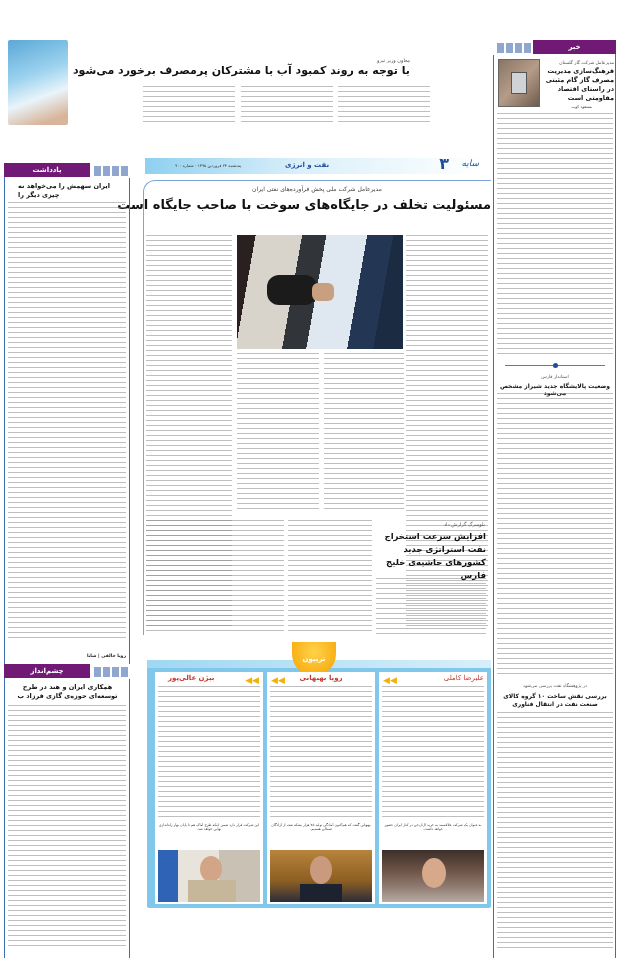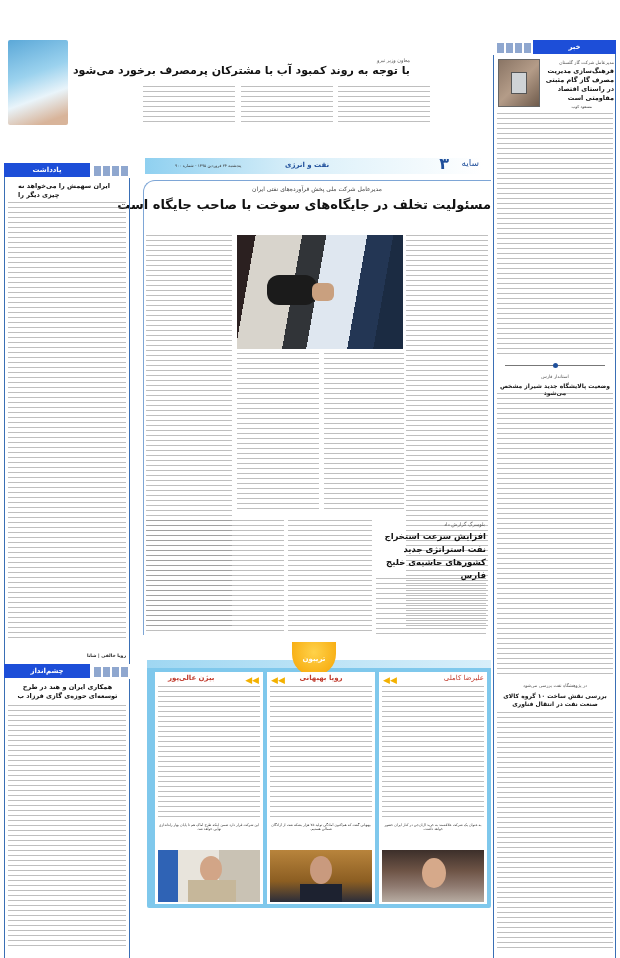--- a/index.html
+++ b/index.html
@@ -2,39 +2,39 @@
 <html><head>
 <meta charset="utf-8">
 <style>
 *{box-sizing:border-box;margin:0;padding:0}
 html,body{width:620px;height:958px;background:#fff;overflow:hidden}
 body{position:relative;font-family:"DejaVu Sans",sans-serif;direction:rtl;color:#222}
 .abs{position:absolute}
 .txt{font-size:3.6px;line-height:5.6px;color:#444;text-align:justify;overflow:hidden}
 .lines{background:repeating-linear-gradient(to bottom,#8a8a8a 0,#8a8a8a 1.2px,transparent 1.2px,transparent 5px);opacity:.55}
 .head{font-weight:bold;color:#111}
-.tag-bar{height:14px;background:#1d4ed8;color:#fff;font-size:7px;font-weight:bold;display:flex;align-items:center;justify-content:center}
+.tag-bar{height:14px;background:#701a75;color:#fff;font-size:7px;font-weight:bold;display:flex;align-items:center;justify-content:center}
 .sq{display:inline-block;width:7px;height:10px;margin-left:2px;background:#8fa7cf}
 .photo{overflow:hidden}
 .box{border:1px solid #7ea6d6;border-radius:8px}
 .sidebox{border:1px solid #3a6fb5}
 </style>
 </head>
 <body>
 
 <div class="abs photo" style="left:8px;top:40px;width:60px;height:85px;background:linear-gradient(160deg,#5ba8d8 0%,#9bd2ee 40%,#e9f4fa 65%,#d8b49a 90%);border-radius:2px"></div>
 <div class="abs" style="left:80px;top:57px;width:330px;font-size:5px;color:#555">معاون وزیر نیرو</div>
 <div class="abs head" style="left:80px;top:64px;width:330px;font-size:11px;white-space:nowrap">با توجه به روند کمبود آب با مشترکان پرمصرف برخورد می‌شود</div>
 <div class="abs txt lines" style="left:338px;top:86px;width:92px;height:38px"></div>
 <div class="abs txt lines" style="left:241px;top:86px;width:92px;height:38px"></div>
 <div class="abs txt lines" style="left:143px;top:86px;width:92px;height:38px"></div>
 
 <div class="abs" style="left:145px;top:158px;width:338px;height:16px;background:linear-gradient(90deg,#8fd0f0,#d9eff9 45%,#fff)">
   <div class="abs" style="right:34px;top:-4px;font-size:16px;font-weight:bold;color:#1f4f9b">۳</div>
-  <div class="abs" style="right:4px;top:0;font-size:9px;color:#1f4f9b">سایه</div>
+  <div class="abs" style="right:4px;top:0;font-size:9px;font-style:italic;color:#1f4f9b">سایه</div>
   <div class="abs" style="left:140px;top:3px;font-size:7px;font-weight:bold;color:#1f4f9b">نفت و انرژی</div>
   <div class="abs" style="left:30px;top:5px;font-size:4px;color:#333">پنجشنبه ۲۴ فروردین ۱۳۹۵ - شماره ۹۰۰</div>
 </div>
 
 <div class="abs box" style="left:143px;top:180px;width:348px;height:455px;border-radius:12px 0 0 0;border-right:none;border-bottom:none"></div>
 <div class="abs" style="left:143px;top:185px;width:348px;text-align:center;font-size:6px;color:#444">مدیرعامل شرکت ملی پخش فرآورده‌های نفتی ایران</div>
 <div class="abs head" style="left:143px;top:197px;width:348px;text-align:center;font-size:13px;white-space:nowrap;letter-spacing:-.3px">مسئولیت تخلف در جایگاه‌های سوخت با صاحب جایگاه است</div>
 <div class="abs photo" style="left:237px;top:235px;width:166px;height:114px;background:linear-gradient(100deg,#2b2020 0 10%,#d8d4cc 10% 35%,#313438 35% 48%,#dfe7f0 48% 70%,#233654 70% 84%,#1b2b42 84%)">
   <div class="abs" style="left:30px;top:40px;width:50px;height:30px;border-radius:12px;background:#1b1b1b"></div>
   <div class="abs" style="left:75px;top:48px;width:22px;height:18px;border-radius:6px;background:#c9a07f"></div>

